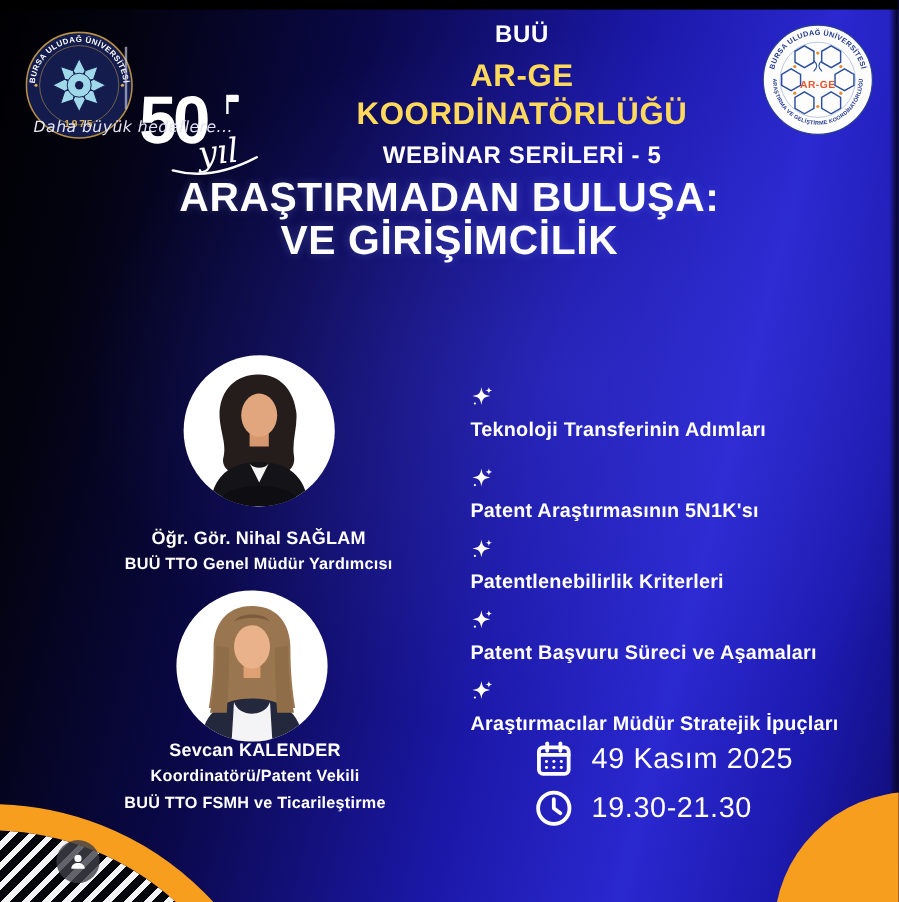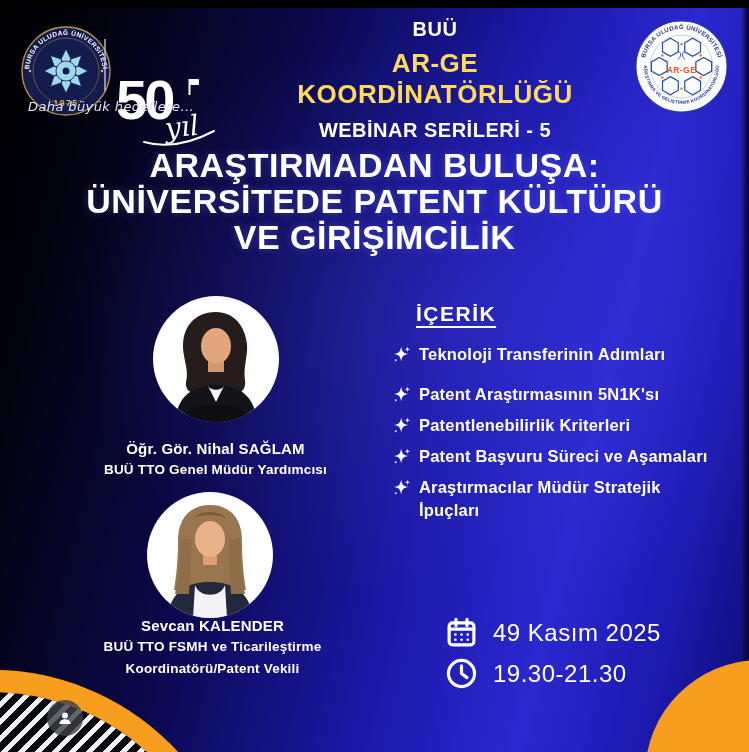--- a/index.html
+++ b/index.html
@@ -42,21 +42,21 @@
   .sp-name{font-size:15px;font-weight:700;line-height:21px;letter-spacing:.2px;}
   .sp-role{font-size:13.5px;font-weight:700;line-height:22px;letter-spacing:.2px;}
 
   
   .content{position:absolute;left:392px;top:302px;width:318px;z-index:3;}
   .content-heading{font-size:21px;font-weight:700;letter-spacing:1.5px;margin-left:24px;
     text-decoration:underline;text-decoration-thickness:2px;text-underline-offset:5px;}
   .group{margin-top:17px;}
   .g2{}
   .item{display:flex;align-items:flex-start;gap:7px;margin-bottom:6px;
-    font-size:16.5px;font-weight:700;line-height:23px;letter-spacing:.2px;}
+    font-size:16.5px;font-weight:700;line-height:23px;letter-spacing:.2px;flex-direction:column;}
   .g2 .item{margin-bottom:8px;}
   .sparkle{width:20px;height:20px;flex-shrink:0;margin-top:1px;fill:#fff;}
 
   
   .schedule{position:absolute;left:445px;top:616px;z-index:3;}
   .sch-row{display:flex;align-items:center;gap:15px;margin-bottom:8px;}
   .sch-row svg{width:33px;height:33px;stroke:#fff;fill:none;stroke-width:2.3;
     stroke-linecap:round;stroke-linejoin:round;}
   .sch-text{font-size:24px;letter-spacing:.5px;color:#fff;}
 
@@ -161,21 +161,20 @@
       <g stroke="#2b4ea0" stroke-width="0.9" fill="none">
         <path d="M42.5 30 C46 33 46 36 42.5 39"></path>
         <path d="M49.5 30 C46 33 46 36 49.5 39"></path>
       </g>
       <text x="46" y="52.5" text-anchor="middle" font-family="Liberation Sans,sans-serif" font-size="8.5" font-weight="bold" fill="#e8542b" letter-spacing="0.4">AR-GE</text>
     </svg>
   </div>
 
   <div class="title">
     <div>ARAŞTIRMADAN BULUŞA:</div>
-    <div>ÜNİVERSİTEDE PATENT KÜLTÜRÜ</div>
     <div>VE GİRİŞİMCİLİK</div>
   </div>
 
   <div class="photo p1">
     <svg viewBox="0 0 126 126">
       <path d="M63 16 C40 16 29 33 30 52 C31 66 36 74 33 86 C32 92 36 97 42 98 L84 98 C90 96 93 91 92 84 C90 72 95 60 94 48 C92 30 81 16 63 16 Z" fill="#241d1b"></path>
       <path d="M55 62 h16 v14 h-16 z" fill="#d6966e"></path>
       <ellipse cx="63" cy="50" rx="15" ry="18" fill="#e2a67e"></ellipse>
       <path d="M22 126 C24 100 40 89 63 89 C86 89 102 100 104 126 Z" fill="#141418"></path>
       <path d="M55 90 L63 106 L71 90 C68 95 58 95 55 90 Z" fill="#f5f5f5"></path>
@@ -194,26 +193,25 @@
       <ellipse cx="63" cy="47" rx="15" ry="18" fill="#eab28a"></ellipse>
       <path d="M48 26 C52 18 74 18 78 26 C72 22 54 22 48 26 Z" fill="#7c5c3c"></path>
       <path d="M20 126 C23 100 40 90 63 90 C86 90 103 100 106 126 Z" fill="#23283c"></path>
       <path d="M48 93 C52 106 74 106 78 93 L80 126 L46 126 Z" fill="#f4f4f6"></path>
       <path d="M33 46 C33 70 31 88 28 102 L42 102 C43 88 44 66 44 48 Z" fill="#8f6d49"></path>
       <path d="M93 46 C93 70 95 88 98 102 L84 102 C83 88 82 66 82 48 Z" fill="#8f6d49"></path>
     </svg>
   </div>
   <div class="sp-text t2">
     <div class="sp-name">Sevcan KALENDER</div>
+    <div class="sp-role">Koordinatörü/Patent Vekili</div>
     <div class="sp-role">BUÜ TTO FSMH ve Ticarileştirme</div>
-    <div class="sp-role">Koordinatörü/Patent Vekili</div>
   </div>
 
   <div class="content">
-    <div class="content-heading">İÇERİK</div>
 
     <div class="group g1">
       <div class="item">
         <svg class="sparkle" viewBox="0 0 24 24">
             <path d="M11 3 C12 9.5 13.5 11 20 12 C13.5 13 12 14.5 11 21 C10 14.5 8.5 13 2 12 C8.5 11 10 9.5 11 3 Z"></path>
             <path d="M18.5 3 C18.9 5.5 19.4 6 22 6.4 C19.4 6.8 18.9 7.3 18.5 9.8 C18.1 7.3 17.6 6.8 15 6.4 C17.6 6 18.1 5.5 18.5 3 Z"></path>
             <circle cx="4.5" cy="19.5" r="1.1"></circle>
           </svg>
         <span>Teknoloji Transferinin Adımları</span>
       </div>

